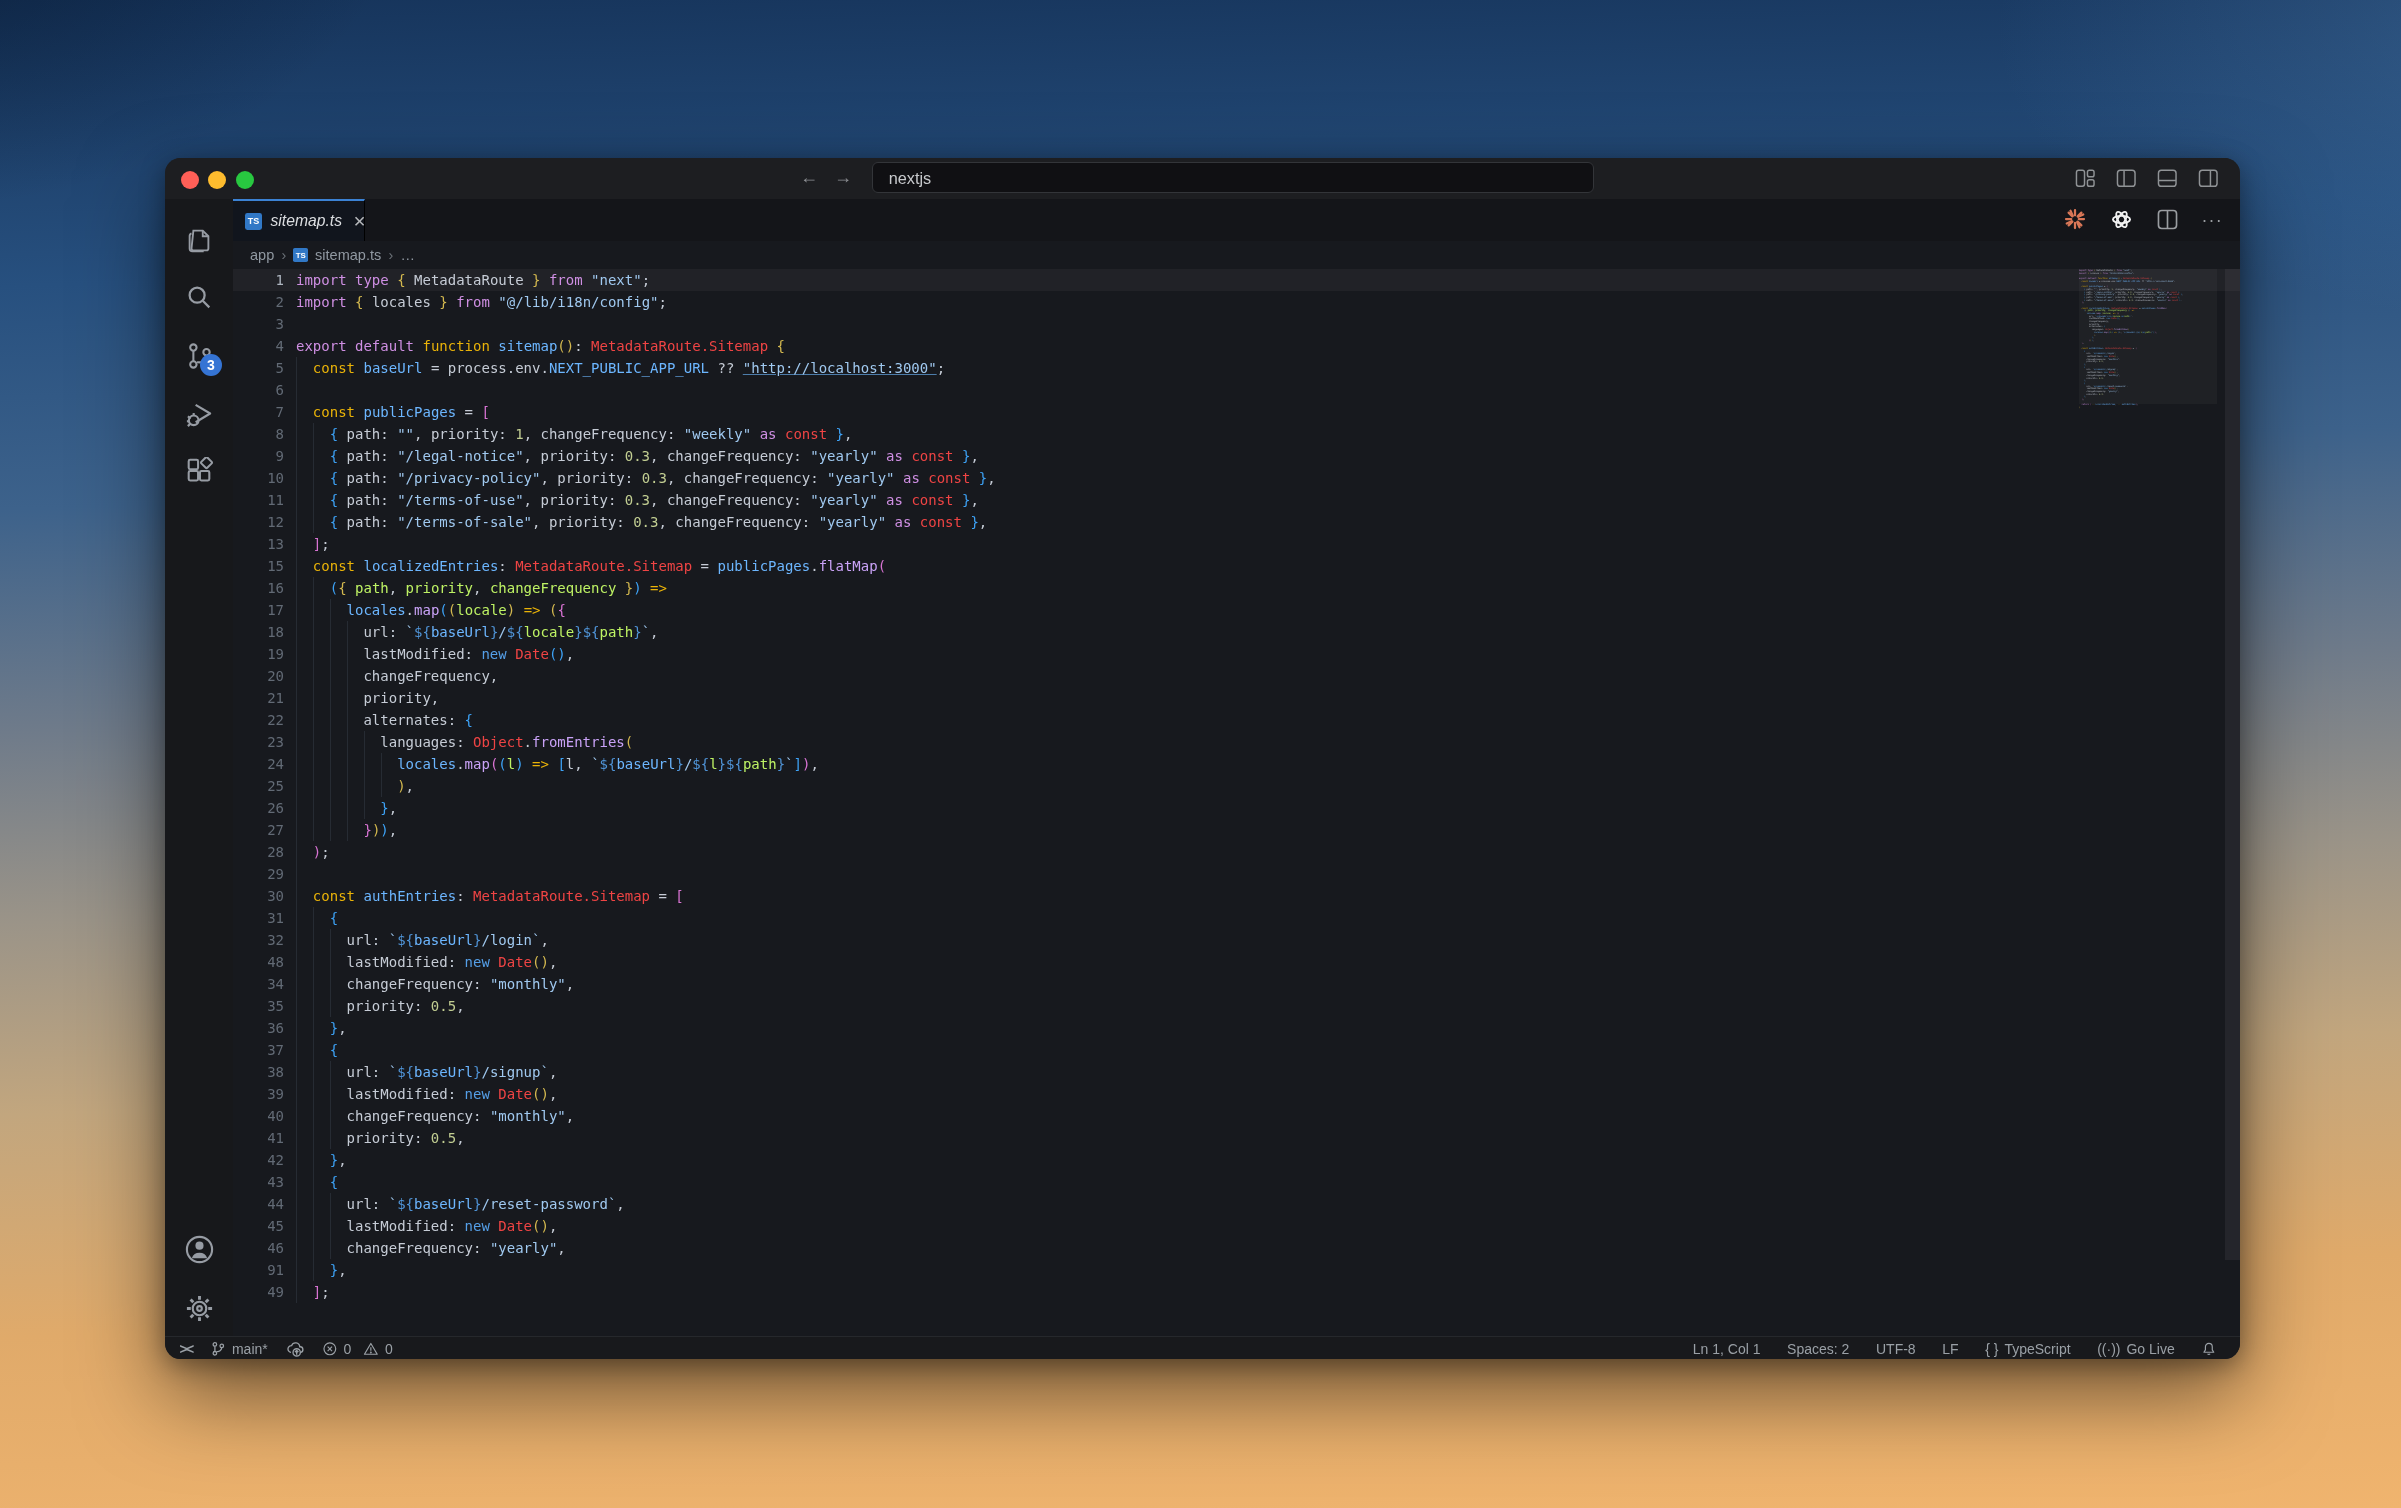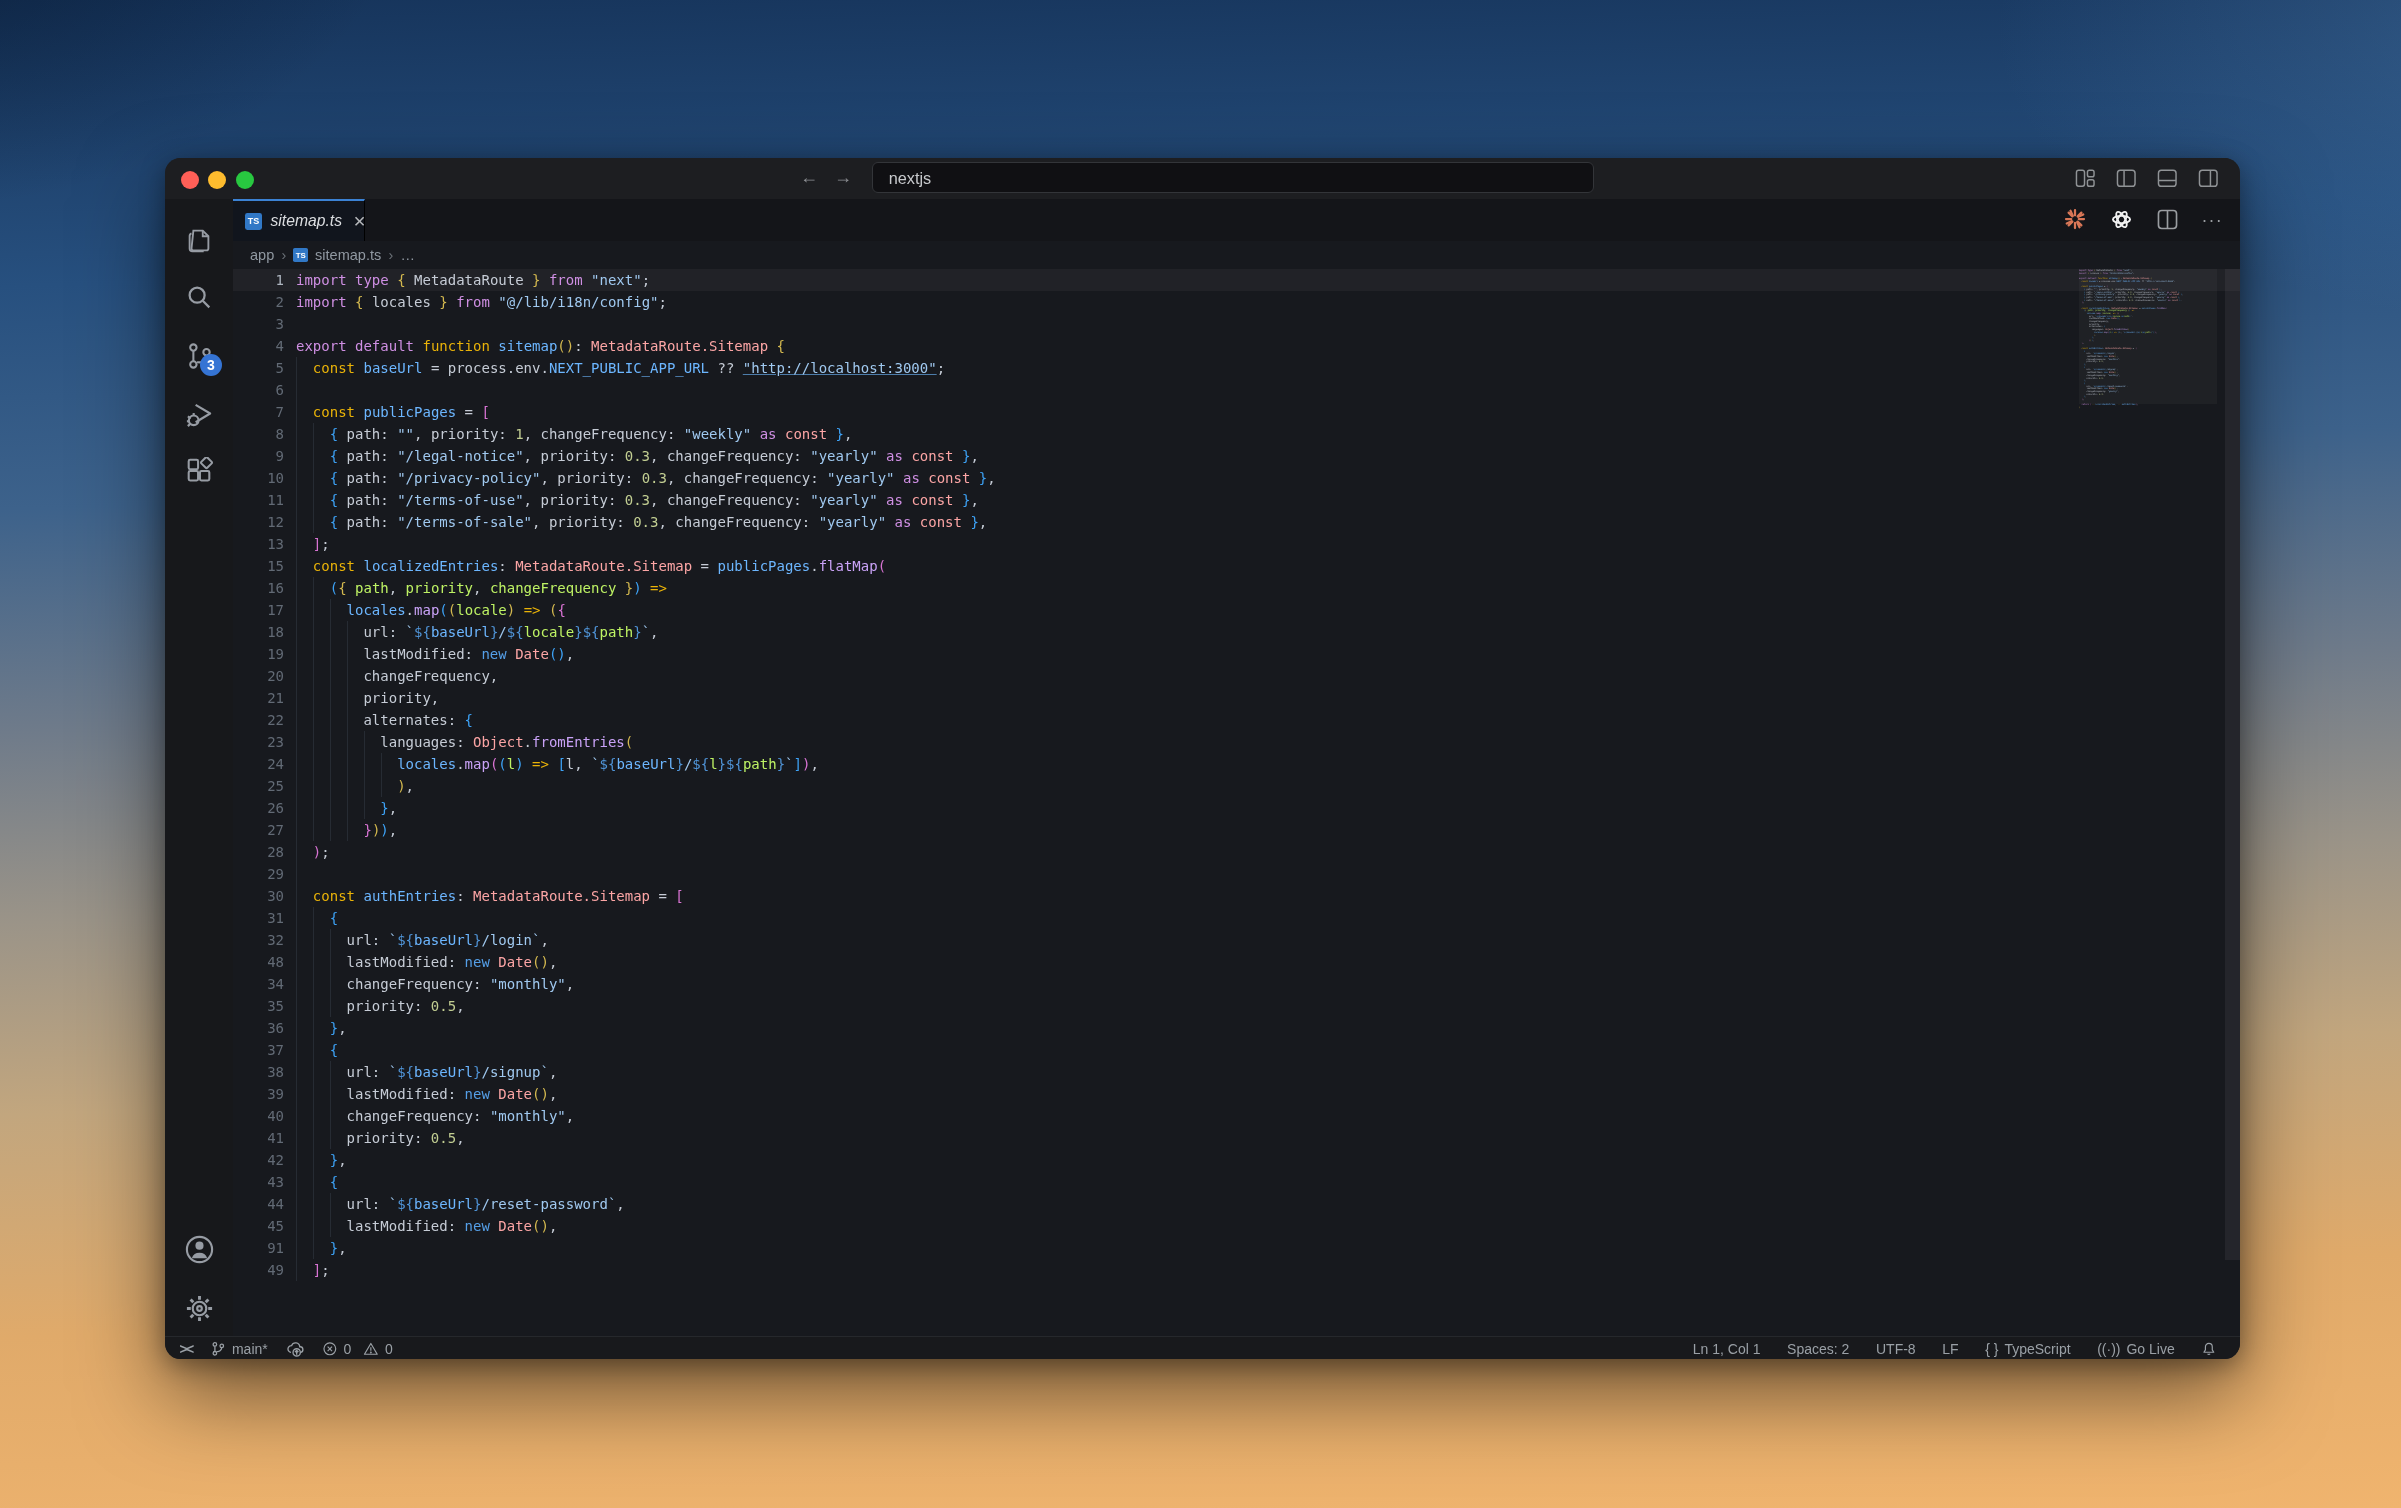--- a/index.html
+++ b/index.html
@@ -54,21 +54,21 @@
   
   .editor{position:absolute;left:68px;top:111px;width:2008px;height:1067px;background:#17191e;overflow:hidden;}
   .code{position:absolute;left:0;top:0;width:100%;font-family:"DejaVu Sans Mono",monospace;font-size:14px;}
   .line{position:relative;height:22px;line-height:22px;white-space:pre;}
   .line.current{background:rgba(255,255,255,.045);}
   .num{position:absolute;left:0;top:0;width:51px;text-align:right;color:#626a75;}
   .line.current .num{color:#aeb6c0;}
   .txt{position:absolute;left:63px;top:0;}
   .guide{position:absolute;top:0;height:100%;border-left:0.6px solid #262b33;}
   .t-d{color:#c6ccd6}.t-kw1{color:#cf8fe3}.t-kw2{color:#eab308}.t-var{color:#6cb6ff}
-  .t-fn{color:#c9a2f7}.t-typ{color:#fca5a5}.t-str{color:#a0c9f0}.t-strU{color:#a0c9f0;text-decoration:underline;text-decoration-color:#4d7dab;}
+  .t-fn{color:#c9a2f7}.t-typ{color:#ef4444}.t-str{color:#a0c9f0}.t-strU{color:#a0c9f0;text-decoration:underline;text-decoration-color:#4d7dab;}
   .t-tpl{color:#4f93d6}.t-par{color:#bef264}.t-num{color:#c2ce92}
   .t-b1{color:#d3b84f}.t-b2{color:#d873d3}.t-b3{color:#3da2f6}.t-kwb{color:#559fe8}
   
   .minimap{position:absolute;right:41px;top:0;width:121px;height:157px;font-family:"DejaVu Sans Mono",monospace;
     font-size:2.1px;opacity:.9;}
   .mm-line{height:2.7px;line-height:2.7px;white-space:pre;overflow:hidden;}
   .mm-slider{position:absolute;right:24px;top:0;width:138px;height:135px;background:rgba(255,255,255,.035);}
   .scrollbar{position:absolute;right:0;top:0;width:15.7px;height:991px;background:rgba(130,135,140,.12);}
   
   .statusbar{position:absolute;left:0;top:1178px;width:100%;height:23px;background:#18191c;border-top:0.6px solid #26282c;
@@ -279,20 +279,21 @@
         <div class="line"><span class="num">36</span><i class="guide" style="left: 63px;"></i><i class="guide" style="left: 80px;"></i><span class="txt"><span class="t-d">    </span><span class="t-b3">}</span><span class="t-d">,</span></span></div>
         <div class="line"><span class="num">37</span><i class="guide" style="left: 63px;"></i><i class="guide" style="left: 80px;"></i><span class="txt"><span class="t-d">    </span><span class="t-b3">{</span></span></div>
         <div class="line"><span class="num">38</span><i class="guide" style="left: 63px;"></i><i class="guide" style="left: 80px;"></i><i class="guide" style="left: 97px;"></i><span class="txt"><span class="t-d">      url: </span><span class="t-str">`</span><span class="t-tpl">${</span><span class="t-var">baseUrl</span><span class="t-tpl">}</span><span class="t-str">/signup`</span><span class="t-d">,</span></span></div>
         <div class="line"><span class="num">39</span><i class="guide" style="left: 63px;"></i><i class="guide" style="left: 80px;"></i><i class="guide" style="left: 97px;"></i><span class="txt"><span class="t-d">      lastModified: </span><span class="t-kwb">new</span><span class="t-d"> </span><span class="t-typ">Date</span><span class="t-b1">()</span><span class="t-d">,</span></span></div>
         <div class="line"><span class="num">40</span><i class="guide" style="left: 63px;"></i><i class="guide" style="left: 80px;"></i><i class="guide" style="left: 97px;"></i><span class="txt"><span class="t-d">      changeFrequency: </span><span class="t-str">"monthly"</span><span class="t-d">,</span></span></div>
         <div class="line"><span class="num">41</span><i class="guide" style="left: 63px;"></i><i class="guide" style="left: 80px;"></i><i class="guide" style="left: 97px;"></i><span class="txt"><span class="t-d">      priority: </span><span class="t-num">0.5</span><span class="t-d">,</span></span></div>
         <div class="line"><span class="num">42</span><i class="guide" style="left: 63px;"></i><i class="guide" style="left: 80px;"></i><span class="txt"><span class="t-d">    </span><span class="t-b3">}</span><span class="t-d">,</span></span></div>
         <div class="line"><span class="num">43</span><i class="guide" style="left: 63px;"></i><i class="guide" style="left: 80px;"></i><span class="txt"><span class="t-d">    </span><span class="t-b3">{</span></span></div>
         <div class="line"><span class="num">44</span><i class="guide" style="left: 63px;"></i><i class="guide" style="left: 80px;"></i><i class="guide" style="left: 97px;"></i><span class="txt"><span class="t-d">      url: </span><span class="t-str">`</span><span class="t-tpl">${</span><span class="t-var">baseUrl</span><span class="t-tpl">}</span><span class="t-str">/reset-password`</span><span class="t-d">,</span></span></div>
         <div class="line"><span class="num">45</span><i class="guide" style="left: 63px;"></i><i class="guide" style="left: 80px;"></i><i class="guide" style="left: 97px;"></i><span class="txt"><span class="t-d">      lastModified: </span><span class="t-kwb">new</span><span class="t-d"> </span><span class="t-typ">Date</span><span class="t-b1">()</span><span class="t-d">,</span></span></div>
+        <div class="line"><span class="num">46</span><i class="guide" style="left: 63px;"></i><i class="guide" style="left: 80px;"></i><i class="guide" style="left: 97px;"></i><span class="txt"><span class="t-d">      changeFrequency: </span><span class="t-str">"yearly"</span><span class="t-d">,</span></span></div>
         <div class="line"><span class="num">91</span><i class="guide" style="left: 63px;"></i><i class="guide" style="left: 80px;"></i><span class="txt"><span class="t-d">    </span><span class="t-b3">}</span><span class="t-d">,</span></span></div>
         <div class="line"><span class="num">49</span><i class="guide" style="left: 63px;"></i><span class="txt"><span class="t-d">  </span><span class="t-b2">]</span><span class="t-d">;</span></span></div>
       </div>
     <div class="mm-slider"></div>
     <div class="minimap" id="minimap">
         <div class="mm-line"><span class="t-kw1">import</span><span class="t-d"> </span><span class="t-kw1">type</span><span class="t-d"> </span><span class="t-b1">{</span><span class="t-d"> MetadataRoute </span><span class="t-b1">}</span><span class="t-d"> </span><span class="t-kw1">from</span><span class="t-d"> </span><span class="t-str">"next"</span><span class="t-d">;</span></div>
         <div class="mm-line"><span class="t-kw1">import</span><span class="t-d"> </span><span class="t-b1">{</span><span class="t-d"> locales </span><span class="t-b1">}</span><span class="t-d"> </span><span class="t-kw1">from</span><span class="t-d"> </span><span class="t-str">"@/lib/i18n/config"</span><span class="t-d">;</span></div>
         <div class="mm-line"></div>
         <div class="mm-line"><span class="t-kw1">export</span><span class="t-d"> </span><span class="t-kw1">default</span><span class="t-d"> </span><span class="t-kw2">function</span><span class="t-d"> </span><span class="t-var">sitemap</span><span class="t-b1">()</span><span class="t-d">: </span><span class="t-typ">MetadataRoute.Sitemap</span><span class="t-d"> </span><span class="t-b1">{</span></div>
         <div class="mm-line"><span class="t-d">  </span><span class="t-kw2">const</span><span class="t-d"> </span><span class="t-var">baseUrl</span><span class="t-d"> = process.env.</span><span class="t-var">NEXT_PUBLIC_APP_URL</span><span class="t-d"> ?? </span><span class="t-strU">"http://localhost:3000"</span><span class="t-d">;</span></div>

